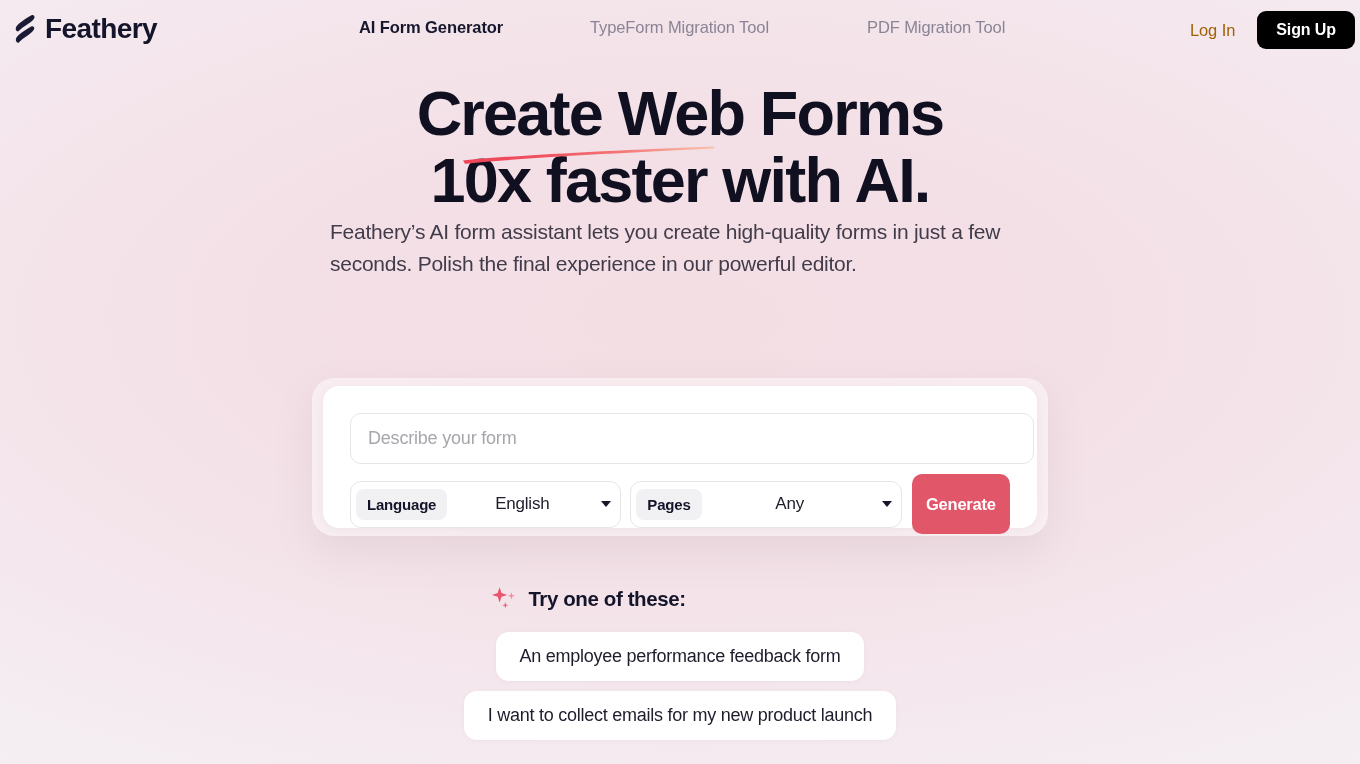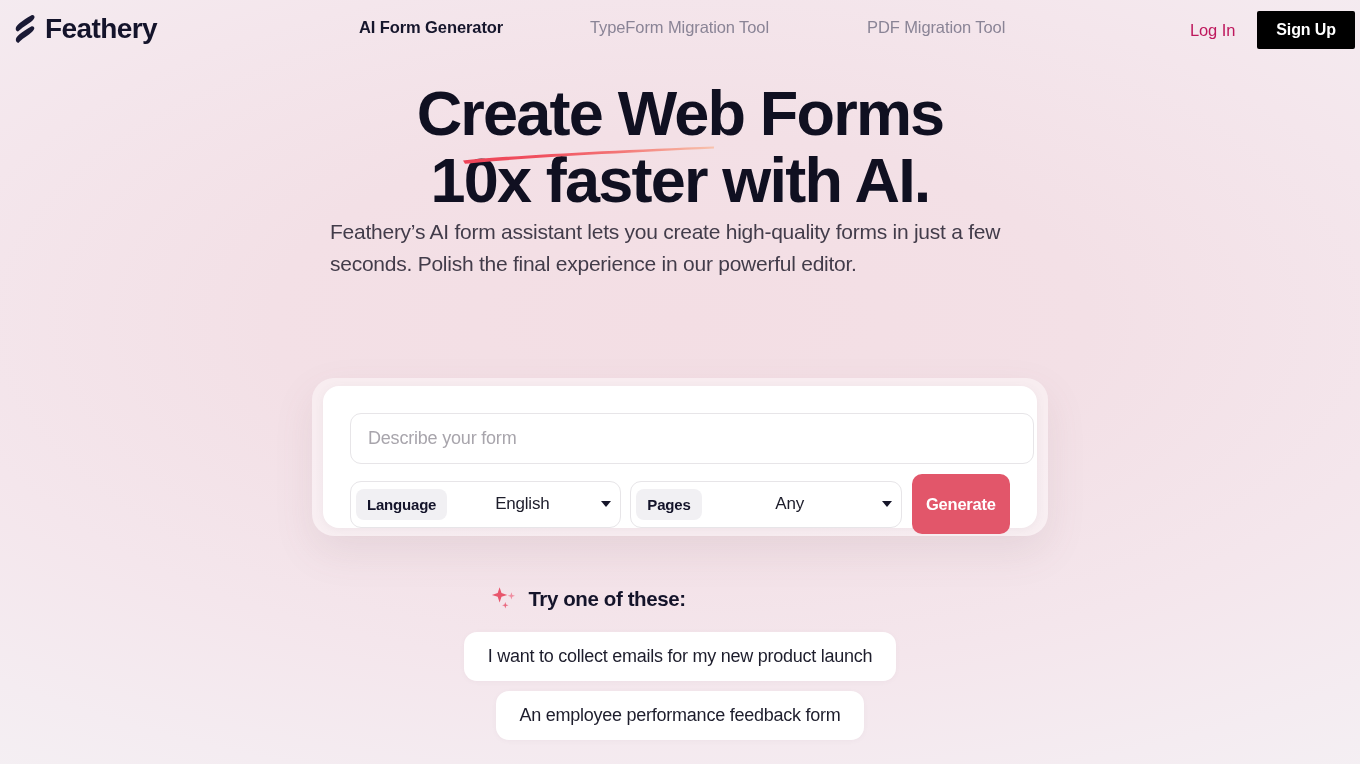--- a/index.html
+++ b/index.html
@@ -83,32 +83,32 @@
   #nav-right {
     position: absolute;
     right: 5px;
     top: 11px;
     display: flex;
     align-items: center;
     gap: 16px;
   }
   #login-link {
     font-size: 16.5px;
-    color: #be185d;
+    color: #a16207;
     cursor: pointer;
     padding: 4px 6px;
     letter-spacing: -0.1px;
   }
   #signup-button {
     background: #000000;
     color: #ffffff;
     font-size: 16px;
     font-weight: 700;
     border: none;
-    border-radius: 2px;
+    border-radius: 9px;
     padding: 10px 19px;
     cursor: pointer;
     font-family: inherit;
     letter-spacing: -0.1px;
   }
 
   
   #hero {
     position: absolute;
     top: 80px; left: 0;
@@ -358,17 +358,17 @@
   <div id="try-heading">
     <svg id="sparkles-icon" viewBox="0 0 28 26">
       <path d="M9.6 1.2 L11.5 7.0 L17.3 8.9 L11.5 10.8 L9.6 16.6 L7.7 10.8 L1.9 8.9 L7.7 7.0 Z" fill="#e8566c"></path>
       <path d="M21.4 6.2 L22.3 8.9 L25.0 9.8 L22.3 10.7 L21.4 13.4 L20.5 10.7 L17.8 9.8 L20.5 8.9 Z" fill="#f08da0"></path>
       <path d="M15.3 16.0 L16.1 18.4 L18.5 19.2 L16.1 20.0 L15.3 22.4 L14.5 20.0 L12.1 19.2 L14.5 18.4 Z" fill="#ea6a80"></path>
     </svg>
     <span id="try-heading-text">Try one of these:</span>
   </div>
 
   <div id="suggestion-list">
+    <div class="suggestion-chip">An employee performance feedback form</div>
     <div class="suggestion-chip">I want to collect emails for my new product launch</div>
-    <div class="suggestion-chip">An employee performance feedback form</div>
   </div>
 
 </div>
 
 </body></html>

